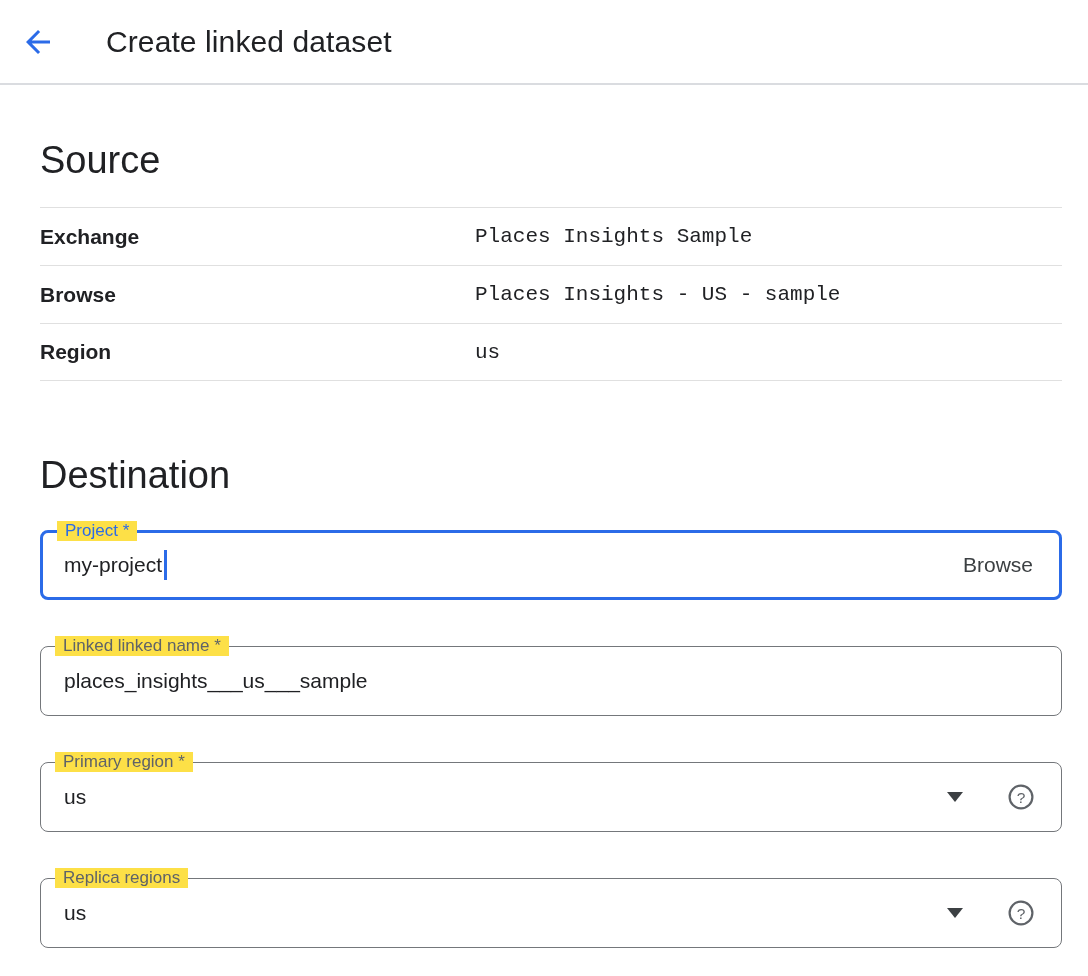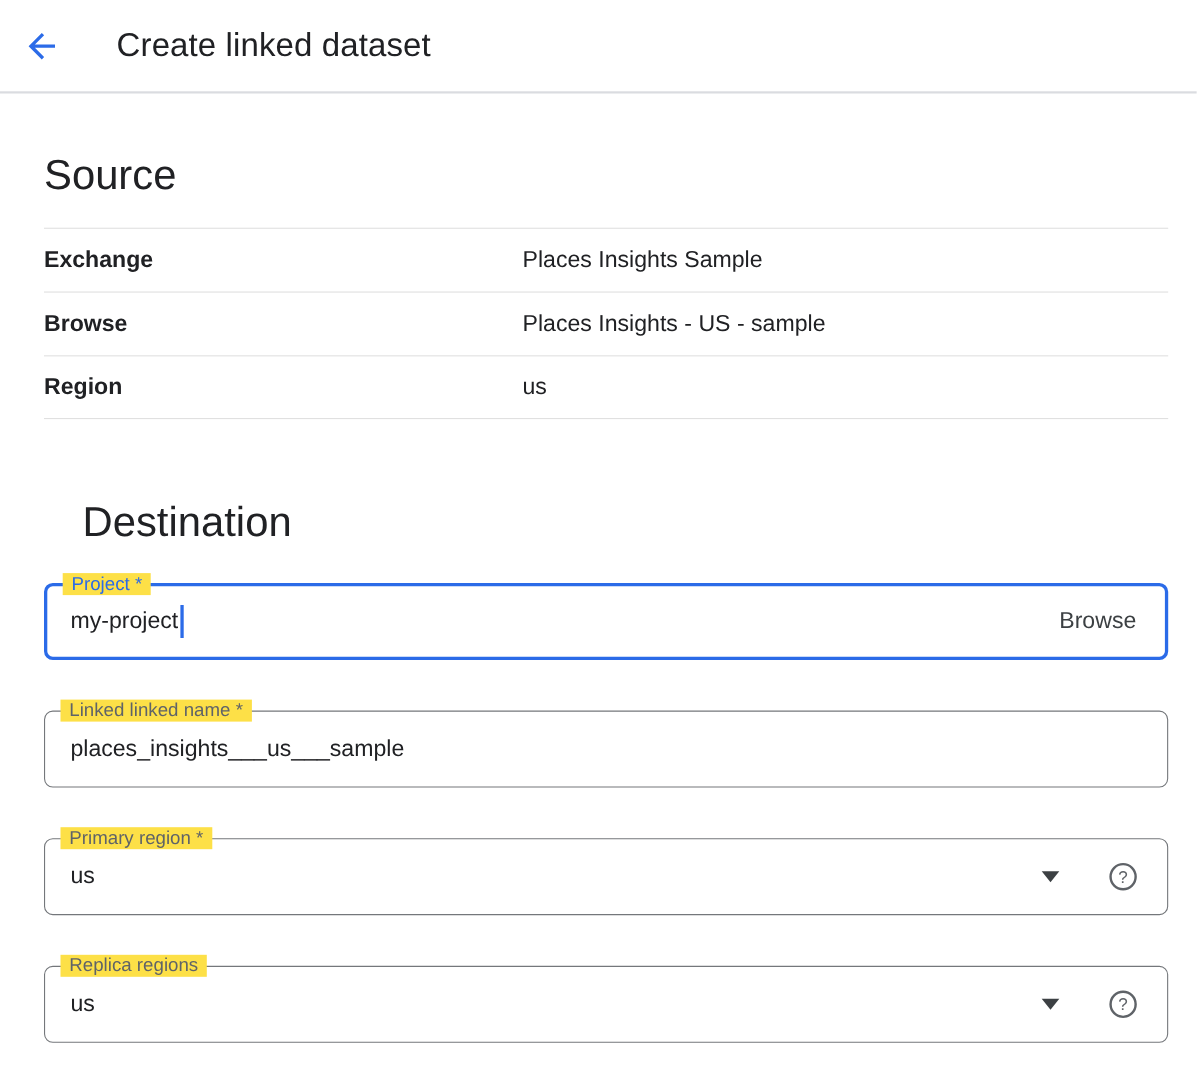--- a/index.html
+++ b/index.html
@@ -42,34 +42,34 @@
   }
   
   .main{padding:0 26px 0 40px;}
   .section-heading{
     font-size:38px;
     font-weight:400;
     color:var(--text-dark);
     line-height:46px;
   }
   .heading-source{margin-top:52px;}
-  .heading-destination{margin-top:71px;margin-left:35px;}
+  .heading-destination{margin-top:71px;}
   
   .kv-table{margin-top:24px;}
   .kv-row{
     display:grid;
     grid-template-columns:435px 1fr;
     align-items:center;
     height:58px;
     border-top:1px solid var(--divider);
     font-size:21px;
   }
   .kv-row:last-child{border-bottom:1px solid var(--divider);}
   .kv-label{font-weight:700;font-weight:600;color:var(--text-dark);}
-  .kv-value{font-weight:400;color:var(--text-dark);}
+  .kv-value{font-weight:400;color:var(--text-dark);font-family:Liberation Mono, monospace;}
   
   .field{
     position:relative;
     height:70px;
     border:1.5px solid var(--border-gray);
     border-radius:8px;
     margin-top:46px;
     background:#fff;
   }
   .field.focused{

